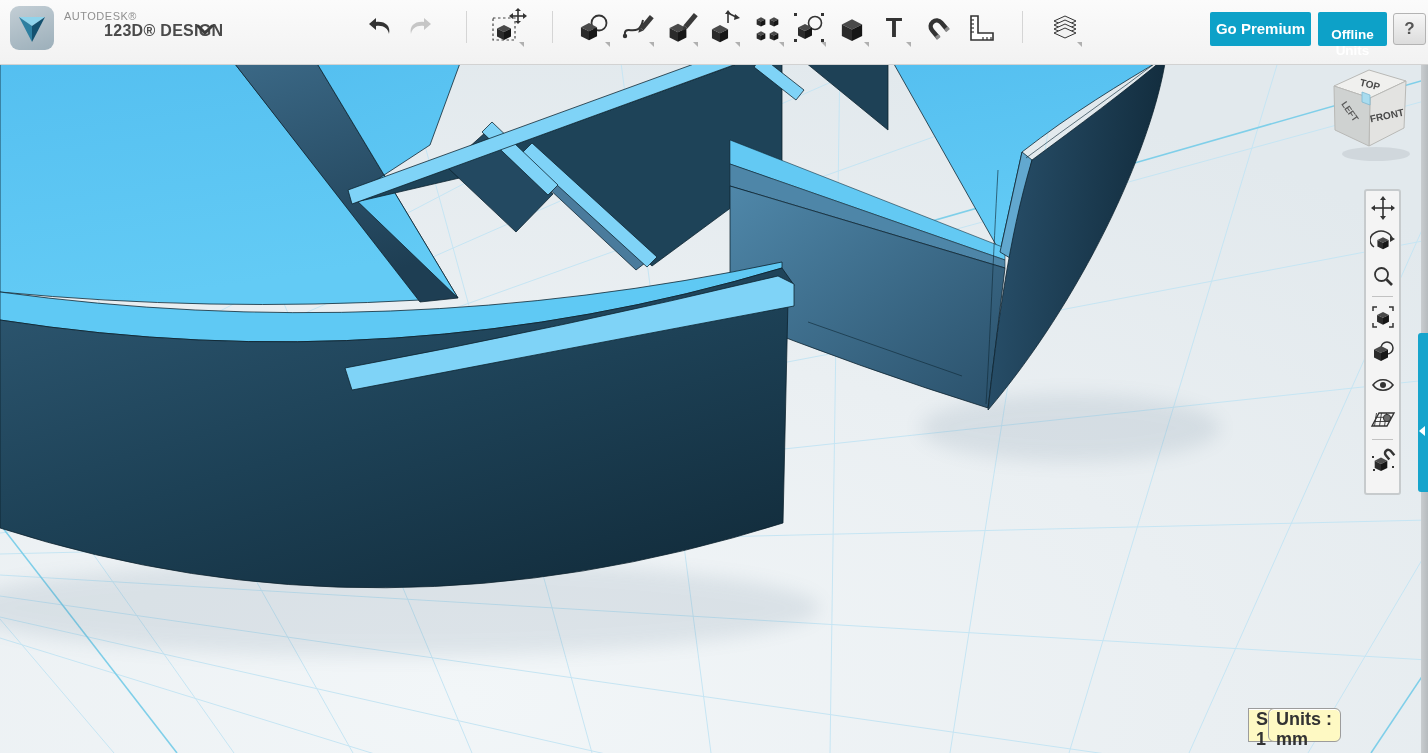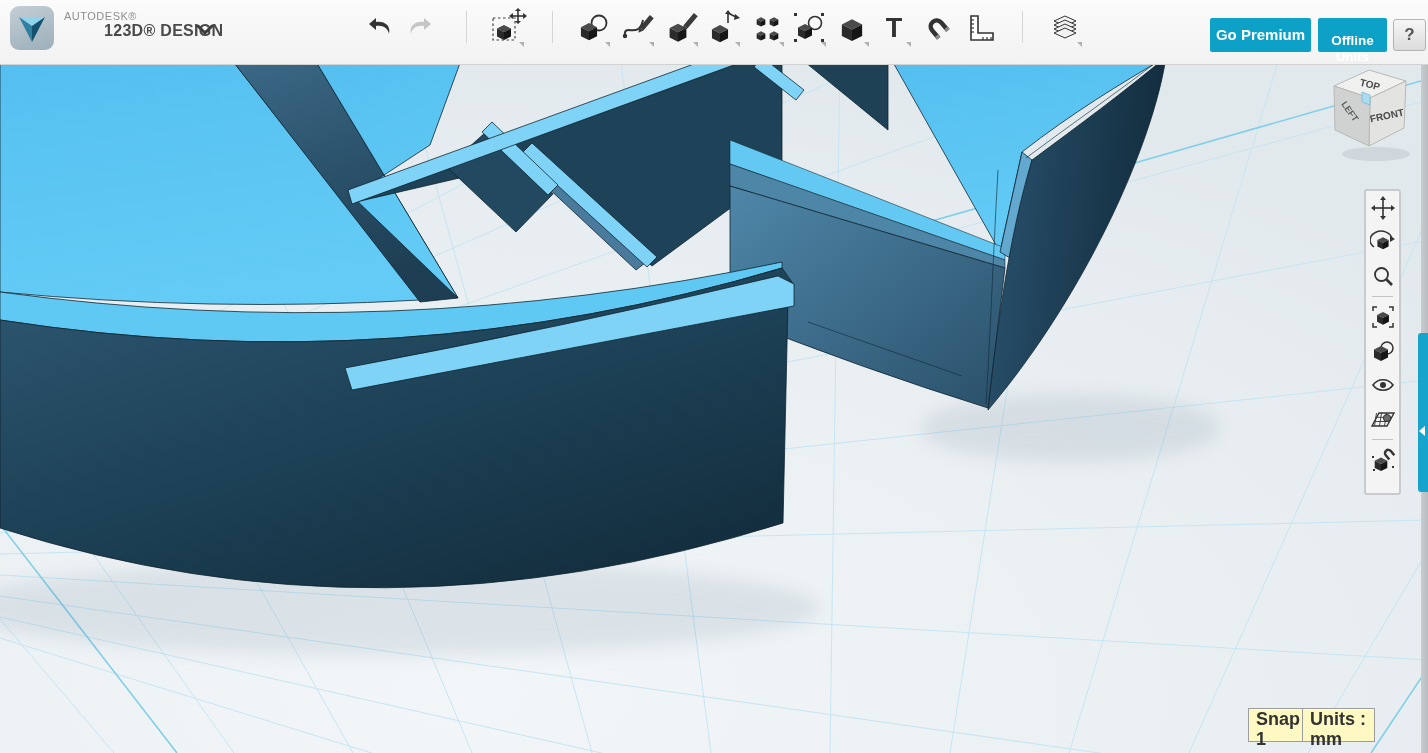--- a/index.html
+++ b/index.html
@@ -12,21 +12,21 @@
   .logo { position:absolute; left:10px; top:6px; width:44px; height:44px; border-radius:9px;
     background:linear-gradient(160deg,#c3ced5,#9cafba); }
   .brand { position:absolute; left:64px; top:10px; line-height:1.1; }
   .brand .co { font-size:11px; color:#8f8f8f; letter-spacing:.5px; }
   .brand .prod { font-size:16px; font-weight:bold; color:#4a4a4a; letter-spacing:.3px;margin-left:40px; }
   .menu-chevron { position:absolute; left:196px; top:22px; cursor:pointer; }
   .hist { position:absolute; top:14px; width:30px; height:26px; cursor:pointer; }
   .sep { position:absolute; top:11px; width:1px; height:32px; background:#d5d5d5; }
   .tool { position:absolute; top:8px; width:40px; height:40px; cursor:pointer; }
   .btn { position:absolute; top:12px; height:34px; border-radius:2px; color:#fff;
-    font-weight:bold; text-align:center; cursor:pointer; background:var(--accent,#0da1c8);margin-top:6px; }
+    font-weight:bold; text-align:center; cursor:pointer; background:var(--accent,#0da1c8); }
   .btn.gp { left:1210px; width:101px; font-size:15px; line-height:34px; }
   .btn.om { left:1318px; width:69px; font-size:13.5px; line-height:16px; padding-top:15px; }
   .btn.help { left:1393px; width:33px; height:32px; top:13px; color:#555;
     background:linear-gradient(#f6f6f6,#dcdcdc); border:1px solid #b3b3b3; border-radius:3px;
     font-size:17px; line-height:30px; }
 
   
   .viewport { position:absolute; left:0; top:55px; width:1428px; height:698px; }
 
   
@@ -44,21 +44,21 @@
   .navbar { position:absolute; left:1364px; top:189px; width:37px; height:306px;
     background:#f4f4f4; border:2px solid #c7cbcd; border-radius:3px; z-index:15; }
   .nav-item { width:33px; height:34px; display:flex; align-items:center; justify-content:center; cursor:pointer; }
   .nav-sep { height:1px; background:#c2c2c2; margin:3px 6px; }
 
   
   .status { position:absolute; top:708px; height:34px; background:#fef9c3;
     border:1px solid #9c9c9c; box-shadow:inset 0 1px 0 #fff; font-size:18px; font-weight:bold;
     color:#333; line-height:20px; padding:0 7px; z-index:22; cursor:pointer; }
   .status.snap { left:1248px; width:78px; }
-  .status.units { left:1302px; width:73px; }
+  .status.units { left:1268px; width:73px;border-radius:6px; }
 
   svg text { font-family:"Liberation Sans", sans-serif; }
 </style>
 </head>
 <body>
 
 <div class="toolbar">
 
   <div class="logo">
     <svg width="44" height="44" viewBox="0 0 44 44">

